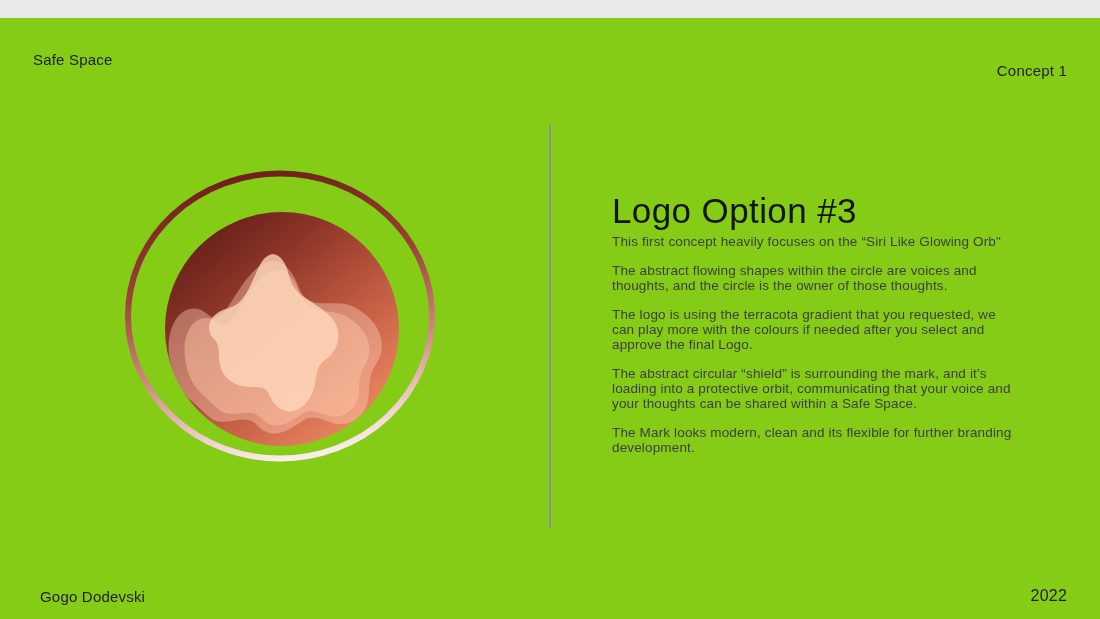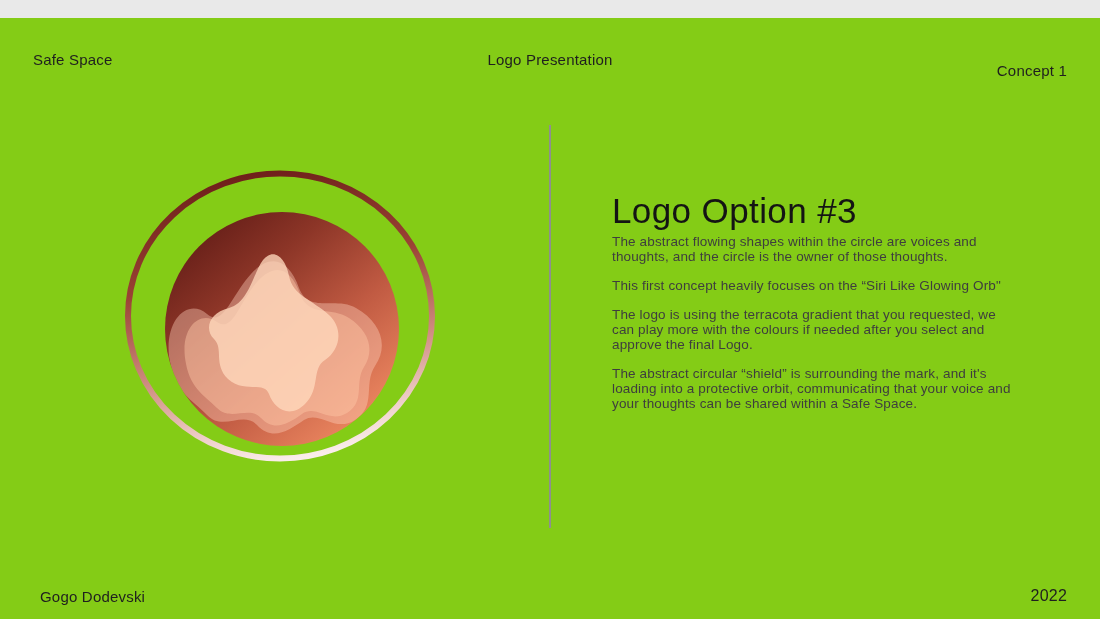--- a/index.html
+++ b/index.html
@@ -60,21 +60,20 @@
     color:#3e3e3e;
   }
   .body-copy p{margin:0 0 14px 0;}
 </style>
 </head>
 <body>
 
 <div class="slide">
 
   <div class="meta hdr-left">Safe Space</div>
-  <div class="meta hdr-center">Logo Presentation</div>
   <div class="meta hdr-right">Concept 1</div>
 
   <div class="logo-wrap">
     <svg viewBox="0 0 316 296" aria-hidden="true">
       <defs>
         <linearGradient id="ringGrad" x1="0.35" y1="0" x2="0.55" y2="1">
           <stop offset="0" stop-color="#6E1F1A"></stop>
           <stop offset="0.35" stop-color="#9A4234"></stop>
           <stop offset="0.65" stop-color="#CE8A7E"></stop>
           <stop offset="0.88" stop-color="#EFD0CB"></stop>
@@ -129,22 +128,23 @@
                  C 81 161, 86 145, 106 140
                  C 126 135, 131 103, 140 92 Z"></path>
       </g>
     </svg>
   </div>
 
   <div class="divider"></div>
 
   <h1 class="title">Logo Option #3</h1>
   <div class="body-copy">
+    <p>This first concept heavily focuses on the “Siri Like Glowing Orb"</p>
     <p>The abstract flowing shapes within the circle are voices and thoughts, and the circle is the owner of those thoughts.</p>
-    <p>This first concept heavily focuses on the “Siri Like Glowing Orb"</p>
     <p>The logo is using the terracota gradient that you requested, we can play more with the colours if needed after you select and approve the final Logo.</p>
     <p>The abstract circular “shield” is surrounding the mark, and it's loading into a protective orbit, communicating that your voice and your thoughts can be shared within a Safe Space.</p>
+    <p>The Mark looks modern, clean and its flexible for further branding development.</p>
   </div>
 
   <div class="meta ftr-left">Gogo Dodevski</div>
   <div class="meta ftr-right">2022</div>
 
 </div>
 
 </body></html>

